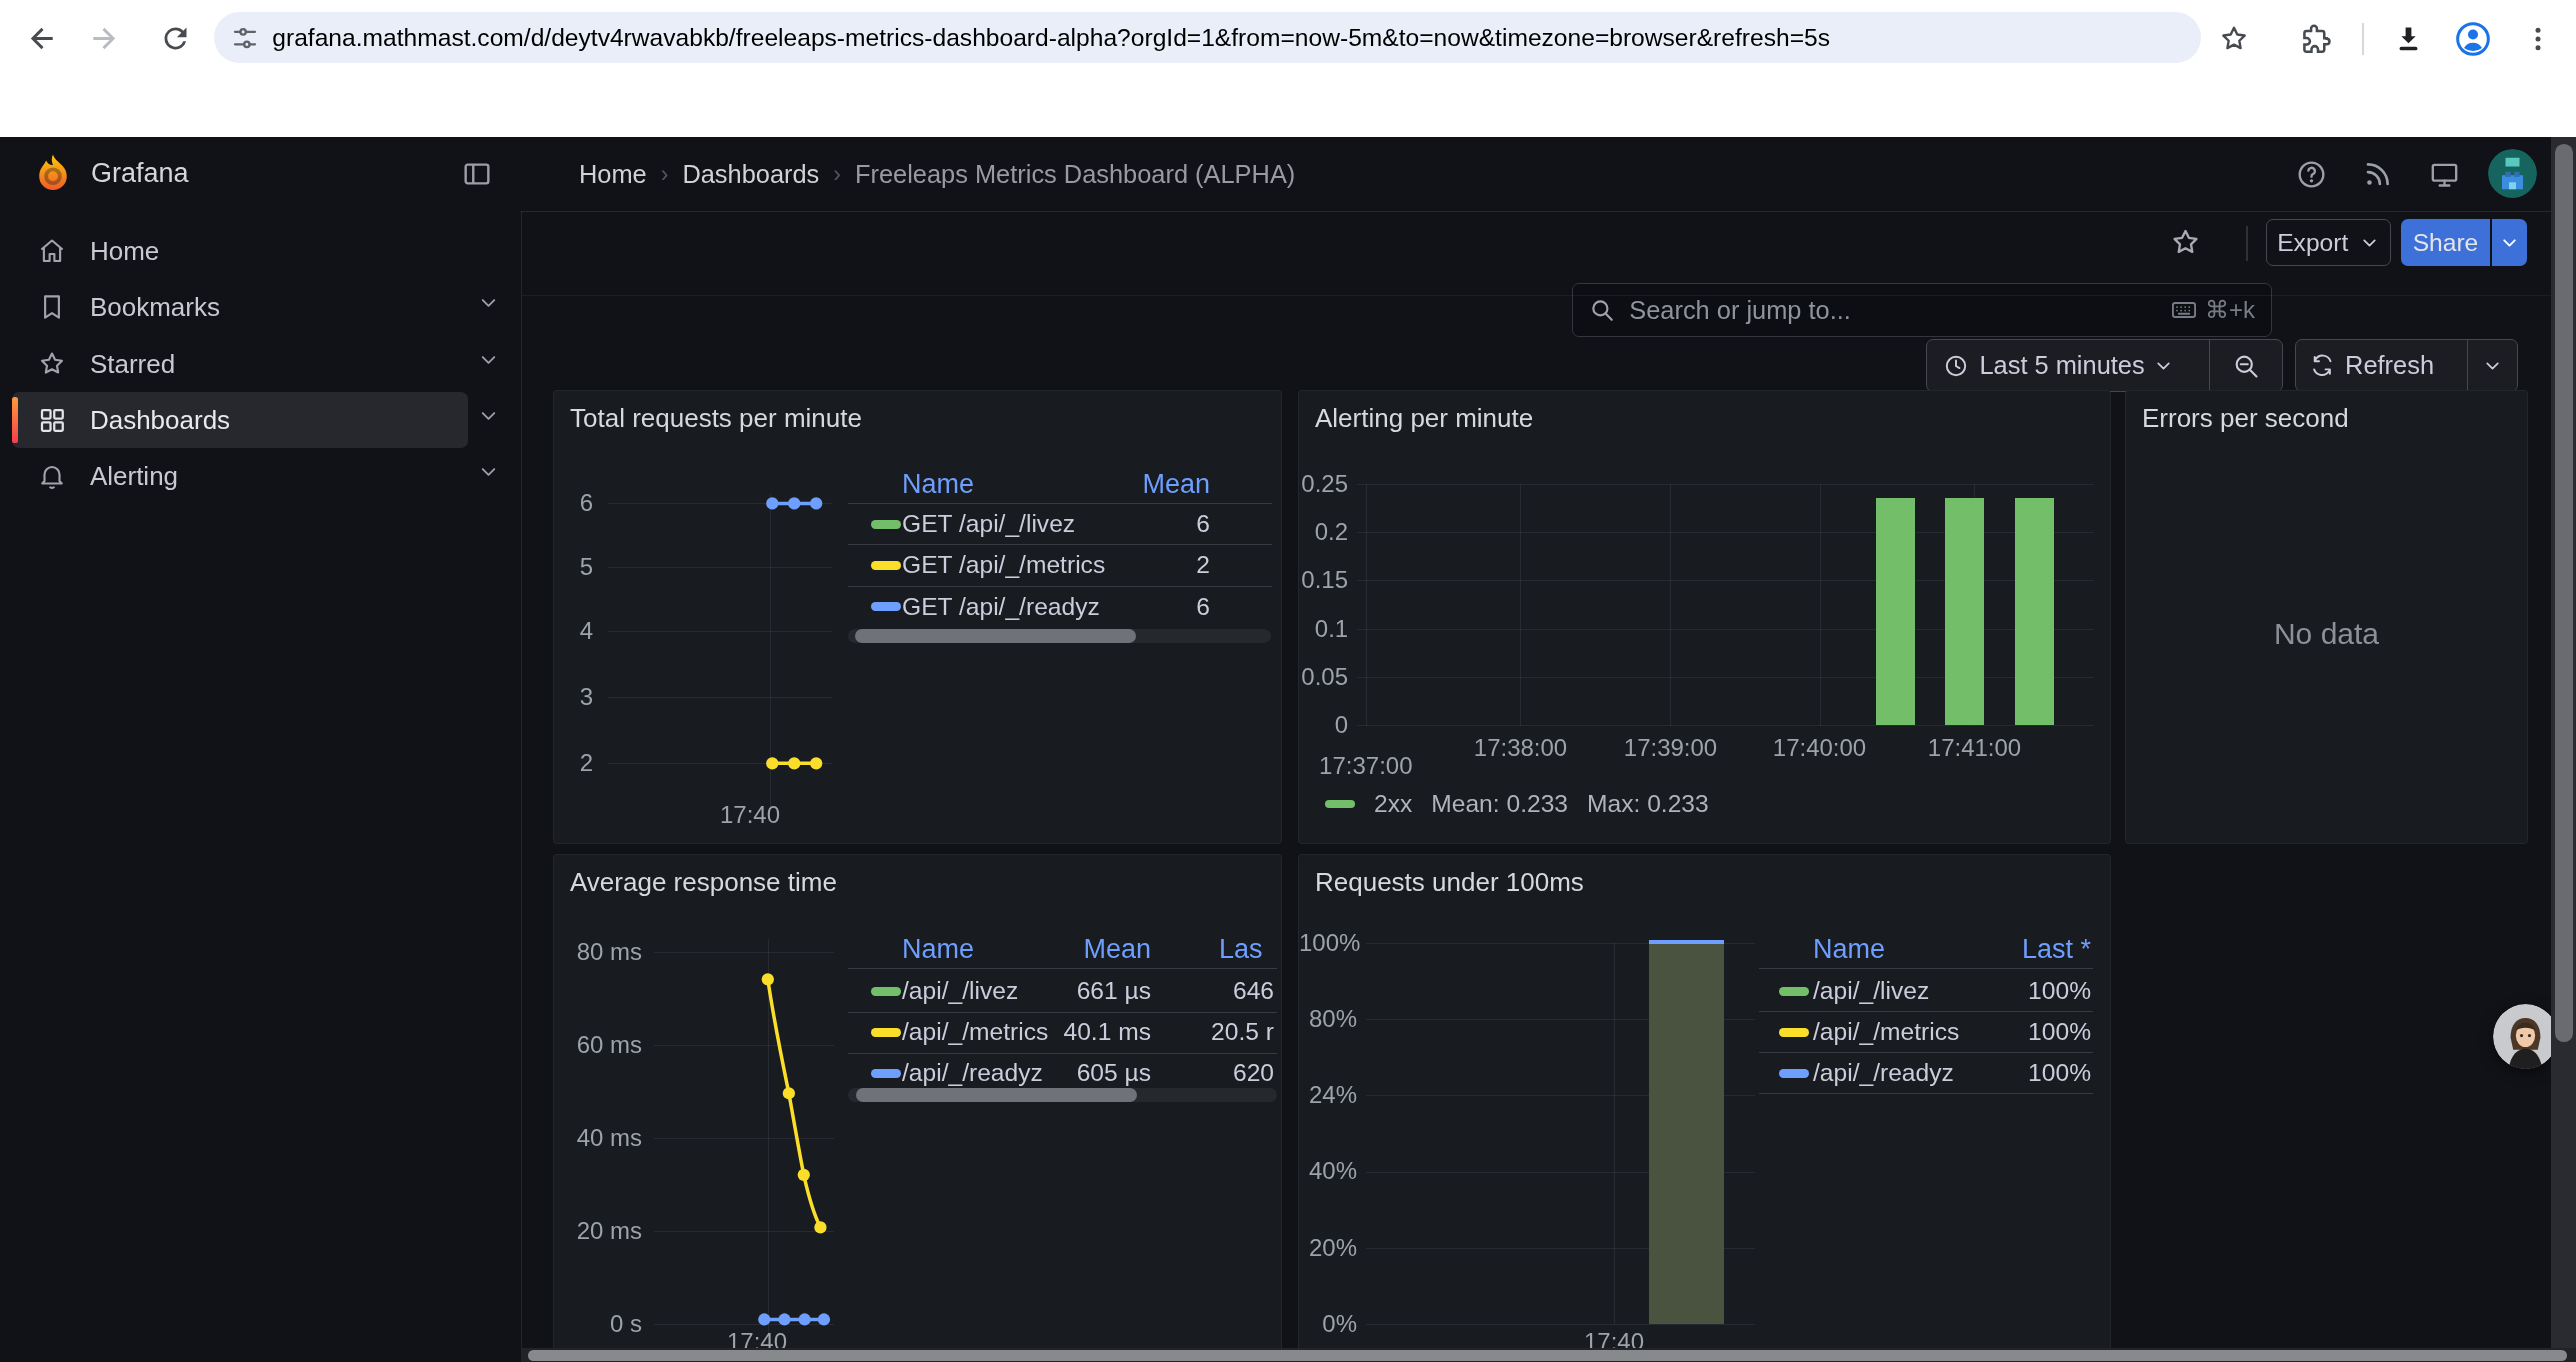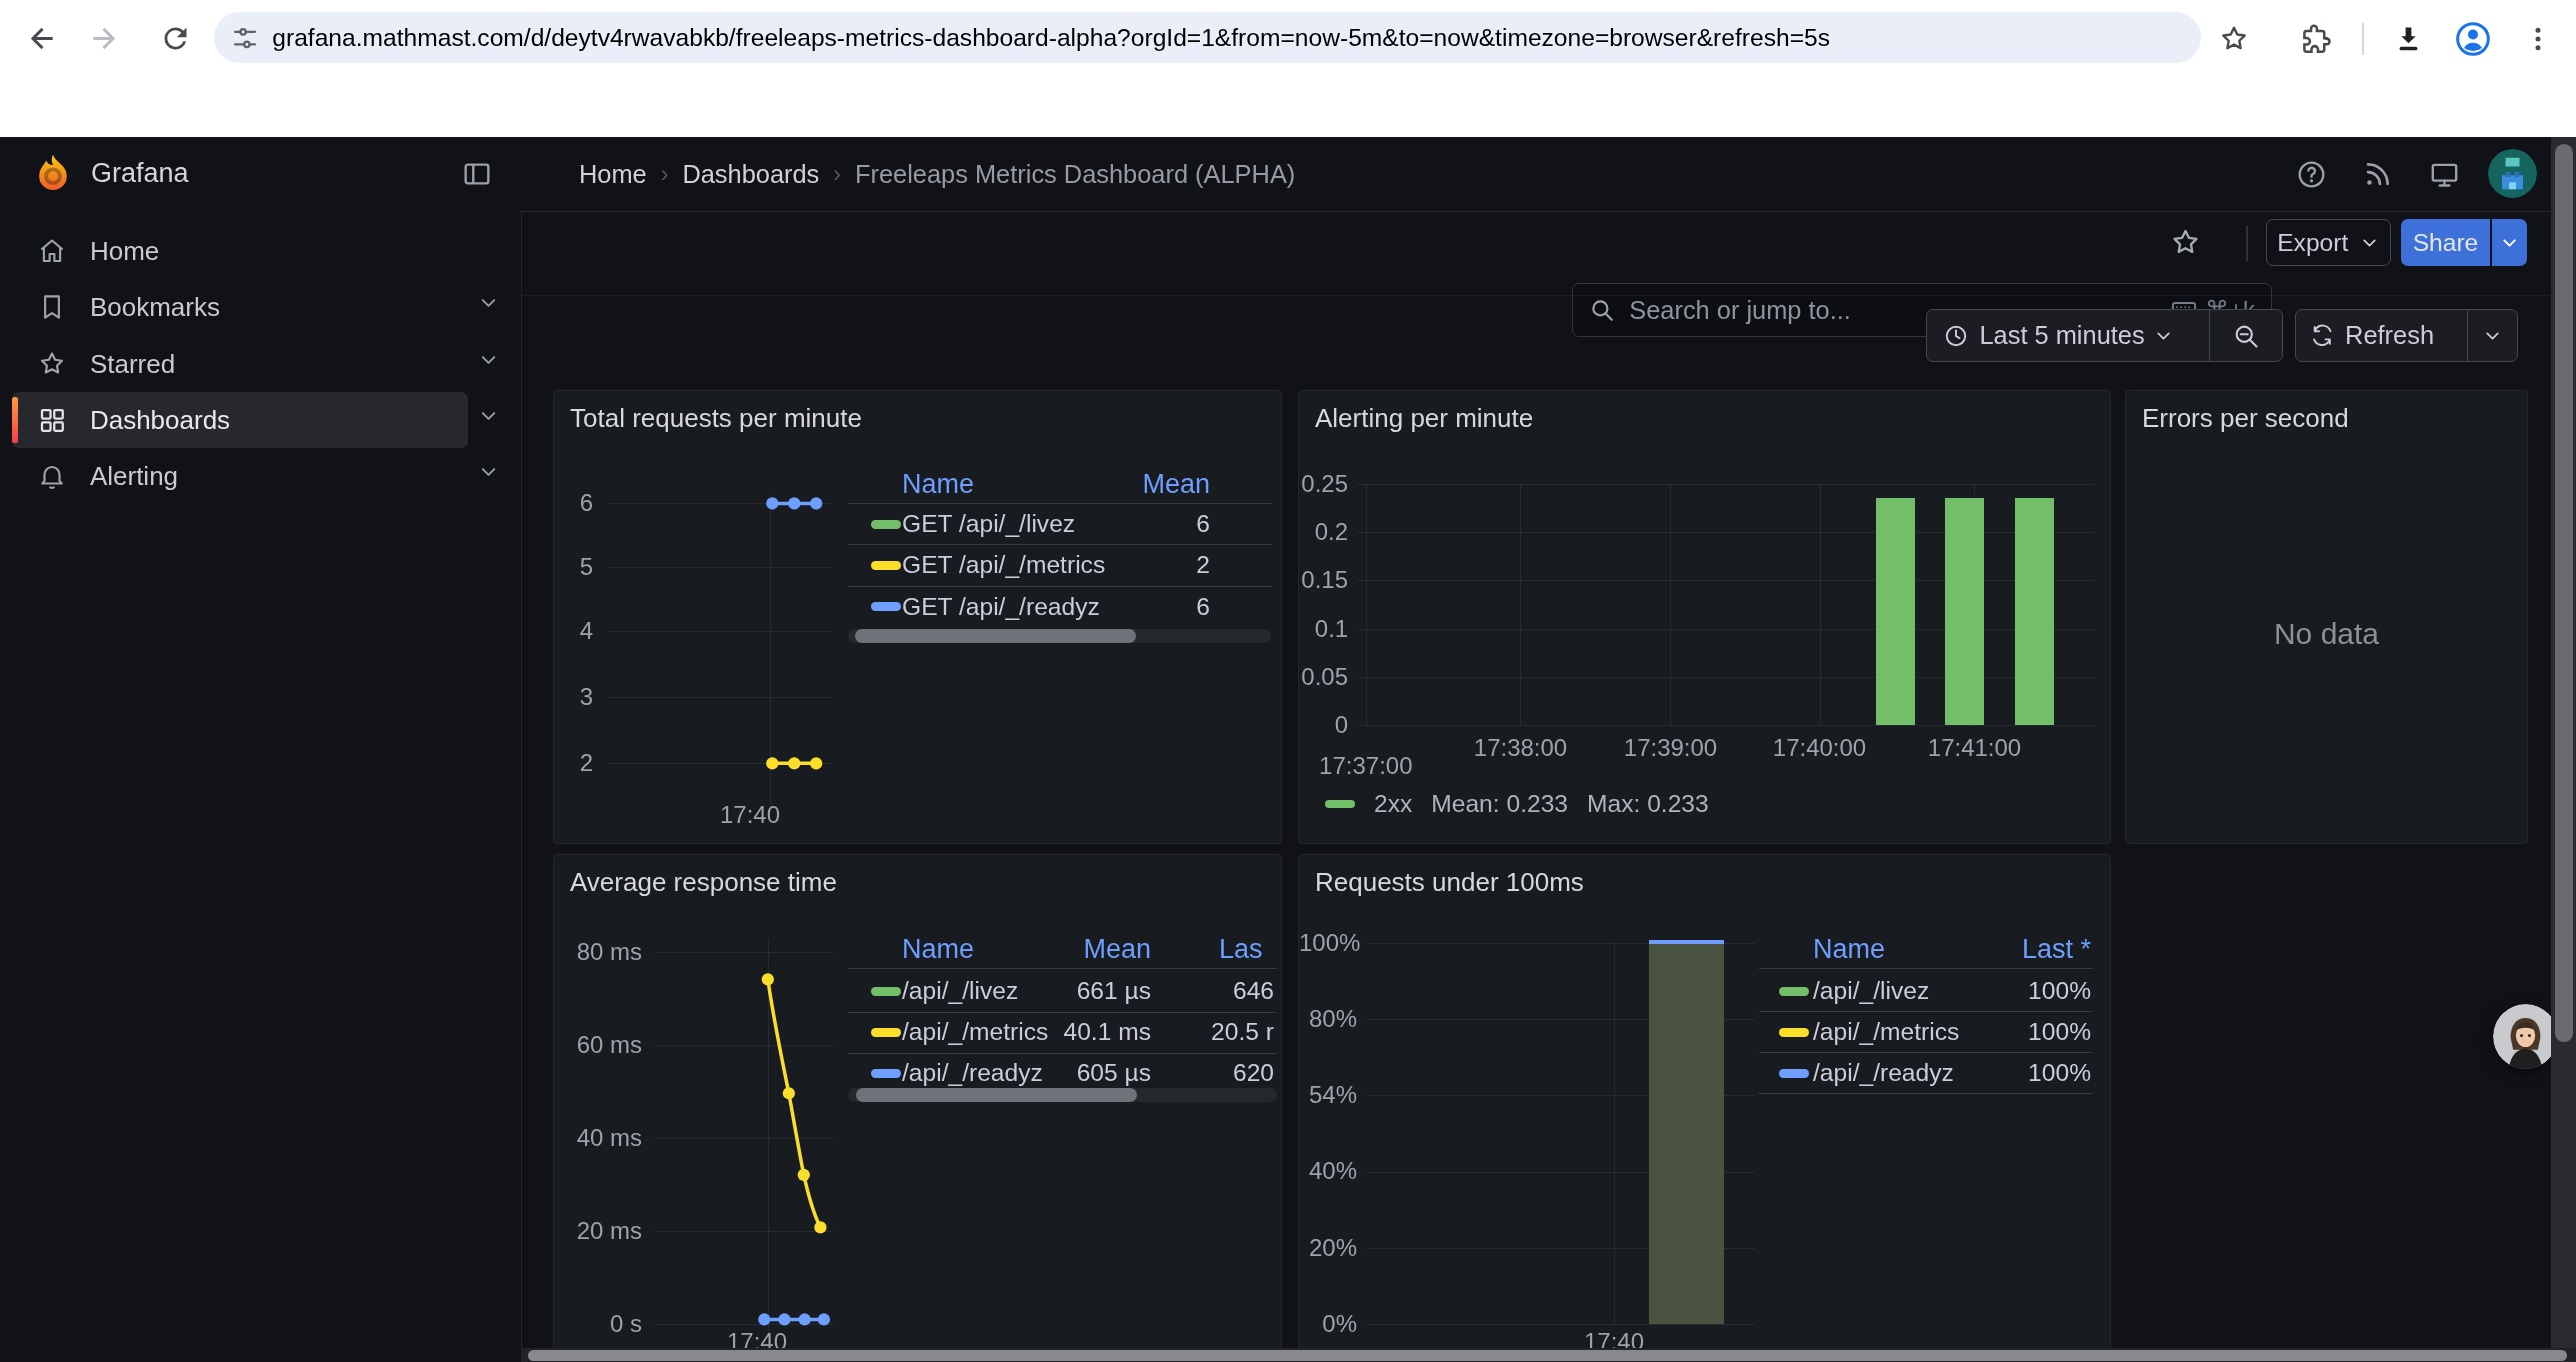--- a/index.html
+++ b/index.html
@@ -29,21 +29,21 @@
   .searchbox input{flex:1;background:transparent;border:none;outline:none;font-family:"Liberation Sans",sans-serif;
     font-size:25.4px;color:#9da0a8;}
   .searchbox input::placeholder{color:#8f939c;}
   .kbdhint{color:#787c86;font-size:24px;display:flex;align-items:center;gap:7px;}
   .gfico{color:#9da0a8;}
   .toolbtn{height:47px;border-radius:7px;box-sizing:border-box;display:flex;align-items:center;justify-content:center;
     font-size:24.6px;color:#ccccdc;}
   .outlined{border:0.9px solid #46484f;background:transparent;}
   .blue{background:#3d71d9;color:#e5e5e5;font-weight:500;}
   .ctrl-group{height:53px;border:0.9px solid #46484f;background:#1b1d22;border-radius:7px;box-sizing:border-box;
-    display:flex;align-items:center;color:#ccccdc;font-size:25.4px;}
+    display:flex;align-items:center;color:#ccccdc;font-size:25.4px;margin-top:30px;}
   .ctrl-div{width:0.9px;align-self:stretch;background:#46484f;}
   
   .side-item{left:12.3px;width:456px;height:56px;display:flex;align-items:center;gap:23px;padding-left:24.6px;
     box-sizing:border-box;color:#c9cad1;font-size:26px;border-radius:7px;}
   .side-item .sic{color:#a2a4ac;}
   .side-item.active{background:#26282e;color:#e8e9ed;font-weight:500;}
   .side-item.active .sic{color:#e3e4e8;}
   .accentbar{left:12.3px;width:5.3px;height:46px;border-radius:2.6px;background:linear-gradient(180deg,#ff9a3c,#f53e4c);}
   .side-chev{left:472px;width:32px;height:32px;color:#9d9fa8;}
   
@@ -475,21 +475,21 @@
     <div class="lg-val" style="left:606px;top:204px;width:114px;">620</div>
     <div class="hsb" style="left:294px;top:233px;width:429px;">
       <span class="thumb" style="left:8px;width:281px;"></span>
     </div>
   </div>
 
   <div class="panel" style="left:1298px;top:854px;width:813px;height:509px;">
     <div class="ptitle">Requests under 100ms</div>
     <div class="ylab" style="left:0;top:74px;width:58px;">100%</div>
     <div class="ylab" style="left:0;top:150px;width:58px;">80%</div>
-    <div class="ylab" style="left:0;top:226px;width:58px;">54%</div>
+    <div class="ylab" style="left:0;top:226px;width:58px;">24%</div>
     <div class="ylab" style="left:0;top:302px;width:58px;">40%</div>
     <div class="ylab" style="left:0;top:379px;width:58px;">20%</div>
     <div class="ylab" style="left:0;top:455px;width:58px;">0%</div>
     <div class="gl" style="left:67px;top:88px;width:389px;height:0.9px;"></div>
     <div class="gl" style="left:67px;top:164px;width:389px;height:0.9px;"></div>
     <div class="gl" style="left:67px;top:240px;width:389px;height:0.9px;"></div>
     <div class="gl" style="left:67px;top:317px;width:389px;height:0.9px;"></div>
     <div class="gl" style="left:67px;top:393px;width:389px;height:0.9px;"></div>
     <div class="gl" style="left:67px;top:469px;width:389px;height:0.9px;"></div>
     <div class="gl" style="left:315px;top:88px;width:0.9px;height:381px;"></div>

